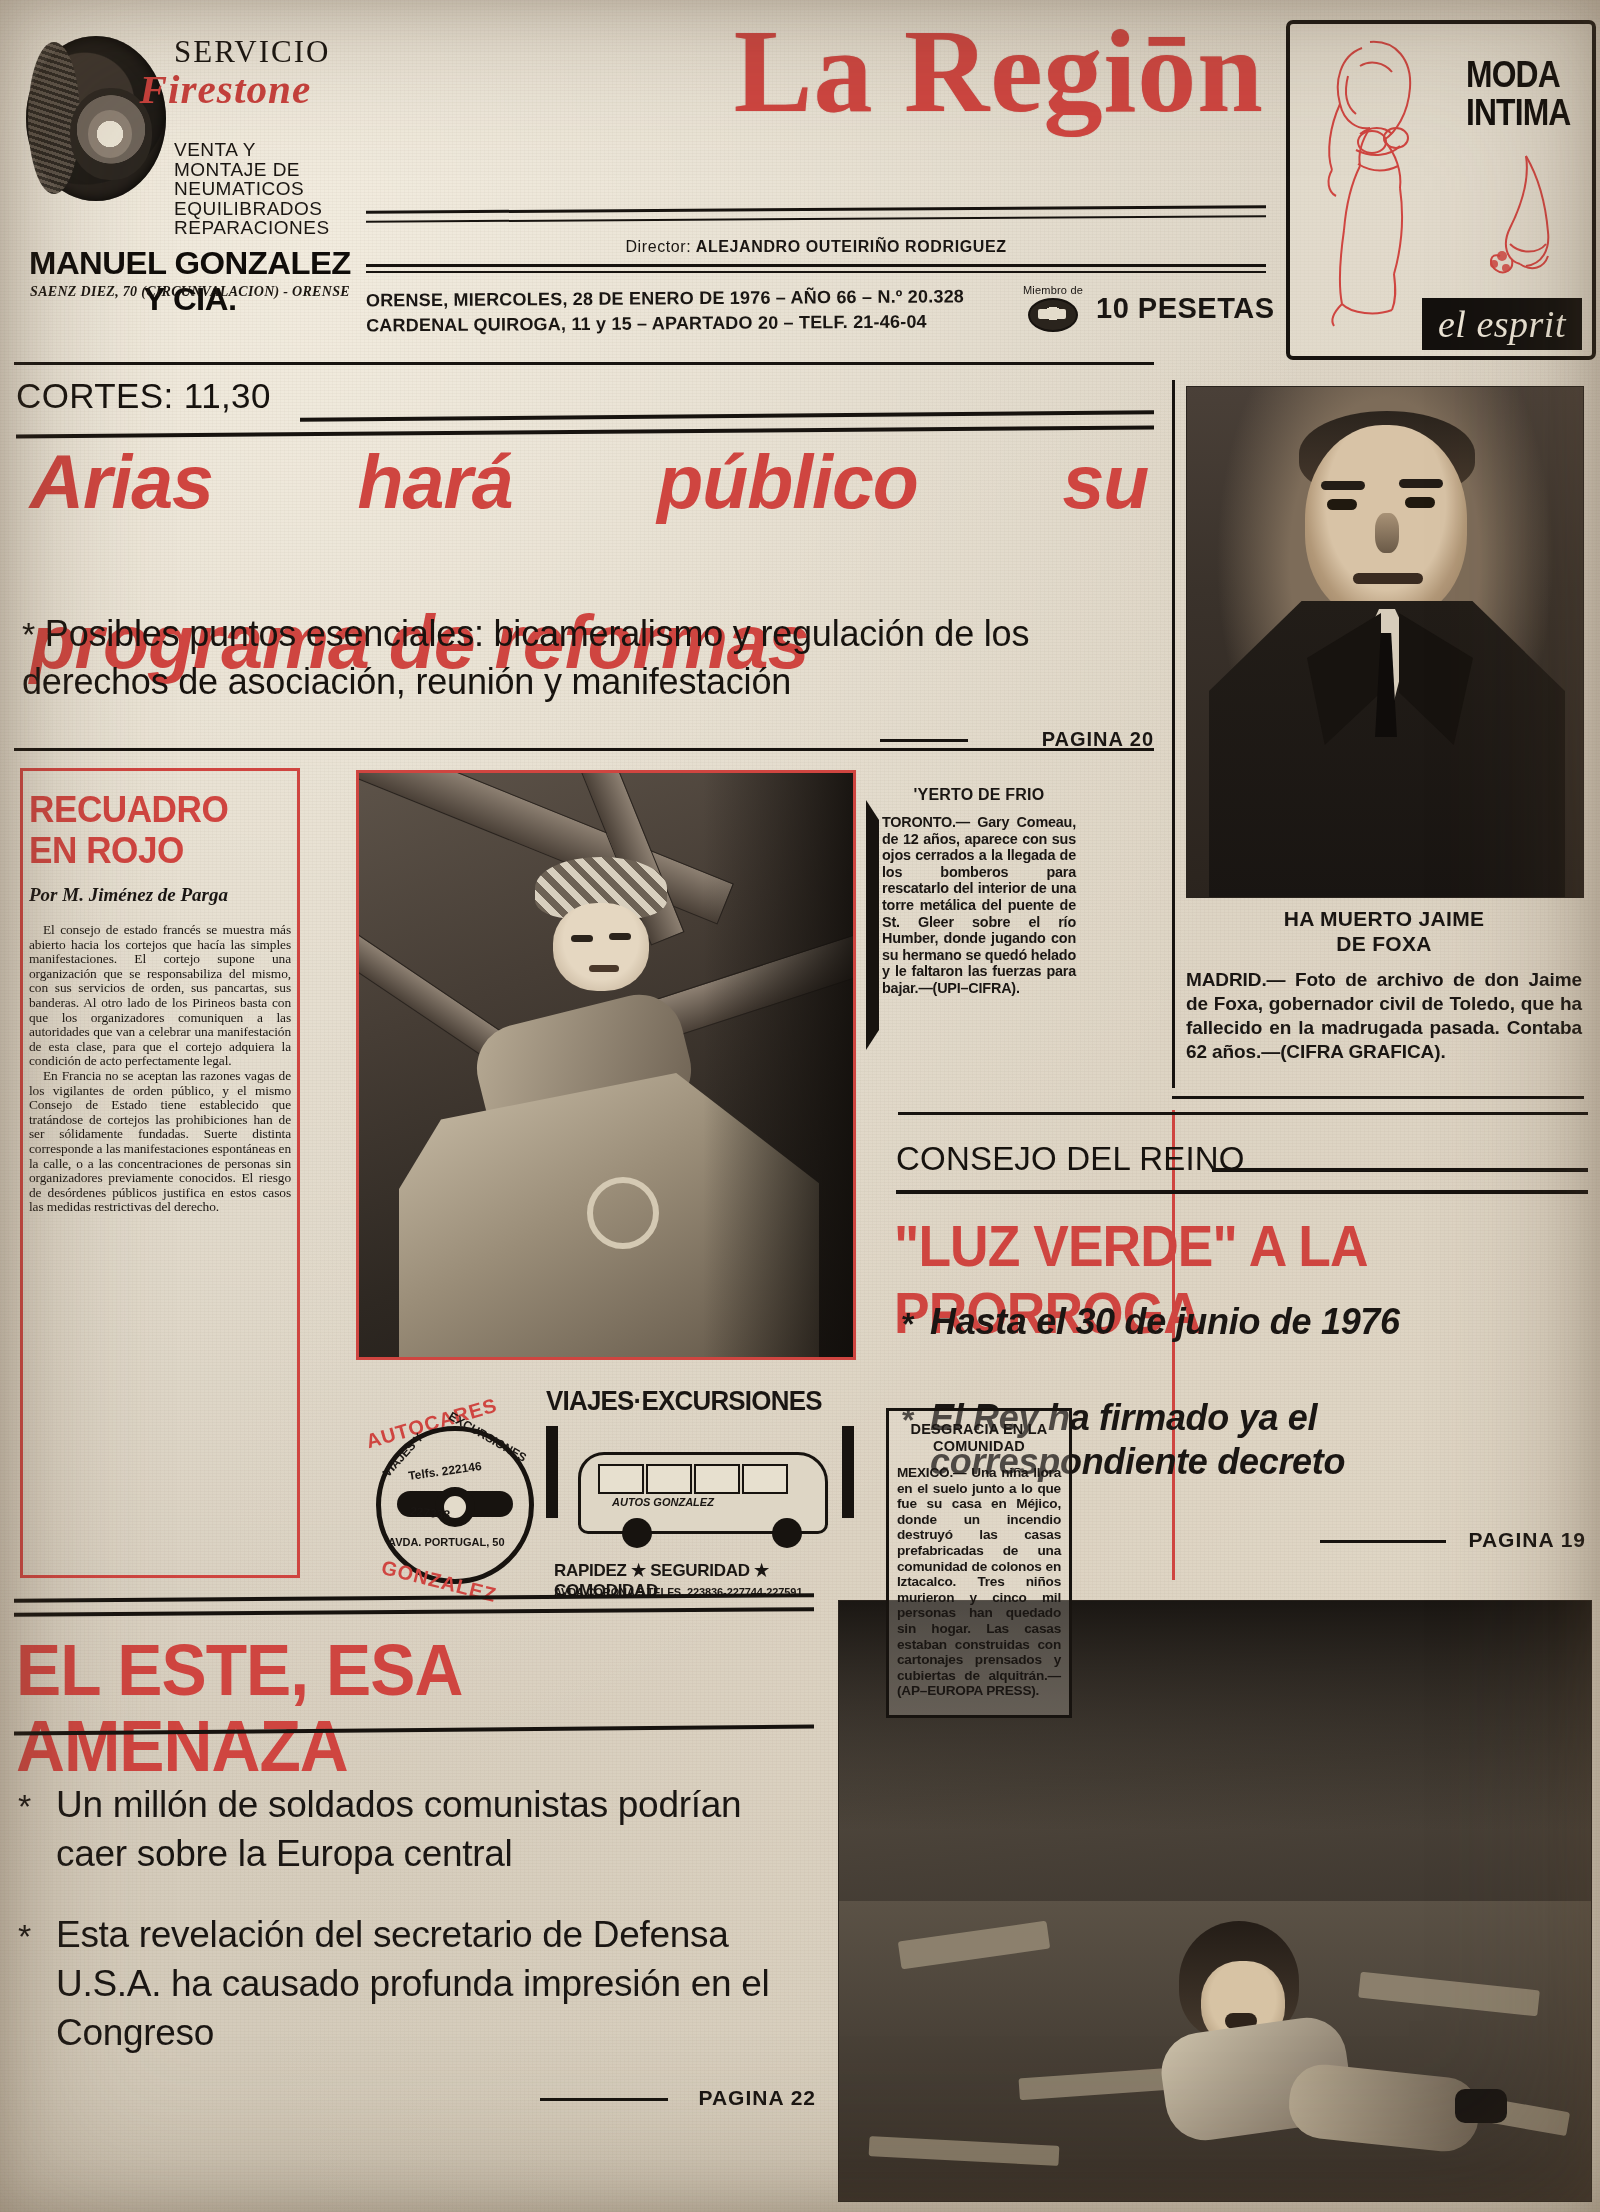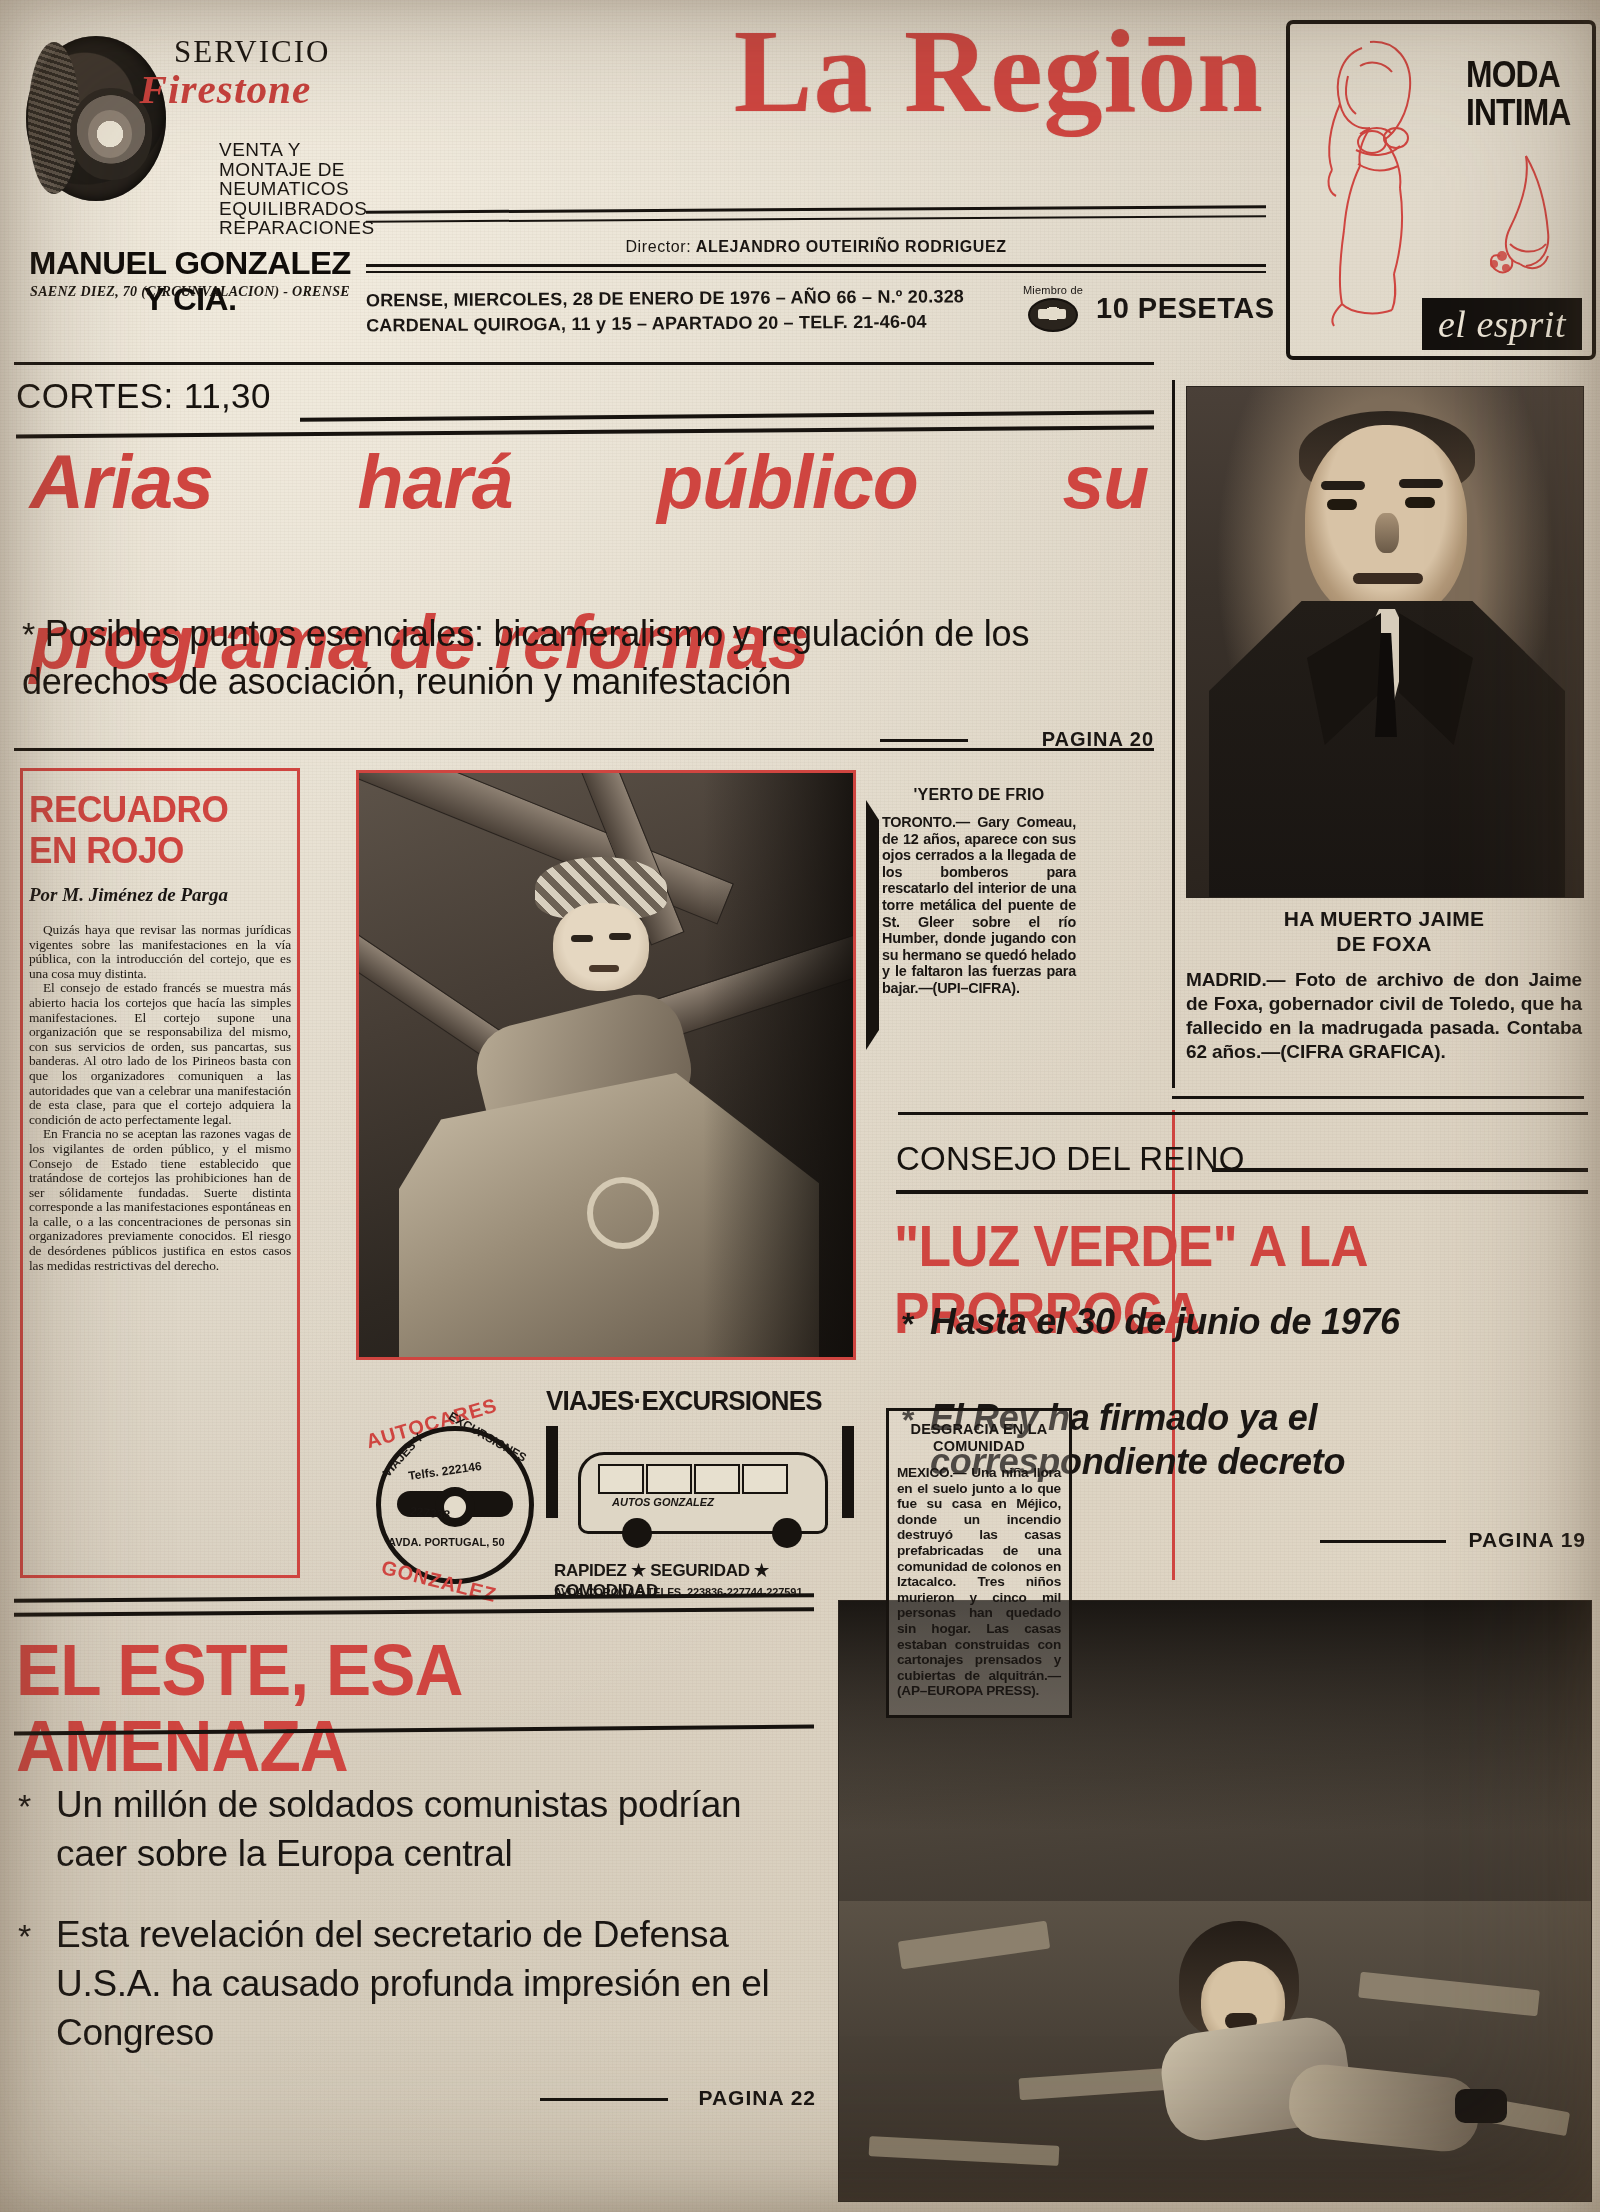--- a/index.html
+++ b/index.html
@@ -37,21 +37,21 @@
   .tyre .hub{position:absolute;left:44px;top:52px;width:82px;height:92px;border-radius:48%;
     background:radial-gradient(circle at 50% 45%, #cfc6b6 0 22%, #6e645a 23% 52%, #2b2620 53% 100%);}
   .tyre .hubin{position:absolute;left:62px;top:74px;width:44px;height:48px;border-radius:50%;
     background:radial-gradient(circle,#ece5d6 0 40%,#8d8174 41% 100%);}
   .servicio{position:absolute;left:152px;top:16px;font-family:"Liberation Serif",serif;
     font-size:31px;letter-spacing:2px;color:#17130f;}
   .firestone{position:absolute;left:120px;top:48px;font-family:"Liberation Serif",serif;
     font-weight:bold;font-style:italic;font-size:40px;color:#c8403c;letter-spacing:1px;
     transform:scaleX(1.03);}
   .fs-lines{position:absolute;left:152px;top:122px;font-size:19px;line-height:19.5px;
-    letter-spacing:.5px;color:#1b1713;margin-left:45px;}
+    letter-spacing:.5px;color:#1b1713;}
   .mg-name{position:absolute;left:4px;top:228px;width:328px;text-align:center;
     font-size:31px;font-weight:bold;letter-spacing:-.5px;color:#100d0a;
     transform:scaleX(1.06);transform-origin:center;}
   .mg-addr{position:absolute;left:4px;top:266px;width:328px;text-align:center;
     font-family:"Liberation Serif",serif;font-style:italic;font-weight:bold;
     font-size:14px;letter-spacing:.3px;color:#1c1712;}
 
   .title-wrap{position:absolute;left:350px;top:6px;width:900px;}
   .title{font-family:"Liberation Serif",serif;font-weight:bold;font-size:118px;
     color:#cf4540;letter-spacing:1px;line-height:116px;text-align:right;
@@ -420,21 +420,20 @@
   </div>
   <div class="rule-foxa"></div>
 
   <div class="recuadro">
     <div class="rec-title">
       <div>RECUADRO</div>
       <div>EN ROJO</div>
     </div>
     <div class="rec-by">Por M. Jiménez de Parga</div>
     <div class="rec-text">
-      <p>Quizás haya que revisar las normas jurídicas vigentes sobre las manifestaciones en la vía pública, con la introducción del cortejo, que es una cosa muy distinta.</p>
       <p>El consejo de estado francés se muestra más abierto hacia los cortejos que hacía las simples manifestaciones. El cortejo supone una organización que se responsabiliza del mismo, con sus servicios de orden, sus pancartas, sus banderas. Al otro lado de los Pirineos basta con que los organizadores comuniquen a las autoridades que van a celebrar una manifestación de esta clase, para que el cortejo adquiera la condición de acto perfectamente legal.</p>
       <p>En Francia no se aceptan las razones vagas de los vigilantes de orden público, y el mismo Consejo de Estado tiene establecido que tratándose de cortejos las prohibiciones han de ser sólidamente fundadas. Suerte distinta corresponde a las manifestaciones espontáneas en la calle, o a las concentraciones de personas sin organizadores previamente conocidos. El riesgo de desórdenes públicos justifica en estos casos las medidas restrictivas del derecho.</p>
     </div>
   </div>
 
   <div class="rescue">
     <div class="rs-beam" style="left:-40px;top:30px;width:420px;height:42px;transform:rotate(22deg)"></div>
     <div class="rs-beam" style="left:60px;top:-20px;width:360px;height:34px;transform:rotate(68deg)"></div>
     <div class="rs-beam" style="left:200px;top:190px;width:420px;height:40px;transform:rotate(-18deg)"></div>
     <div class="rs-beam" style="left:-60px;top:240px;width:340px;height:30px;transform:rotate(34deg)"></div>

